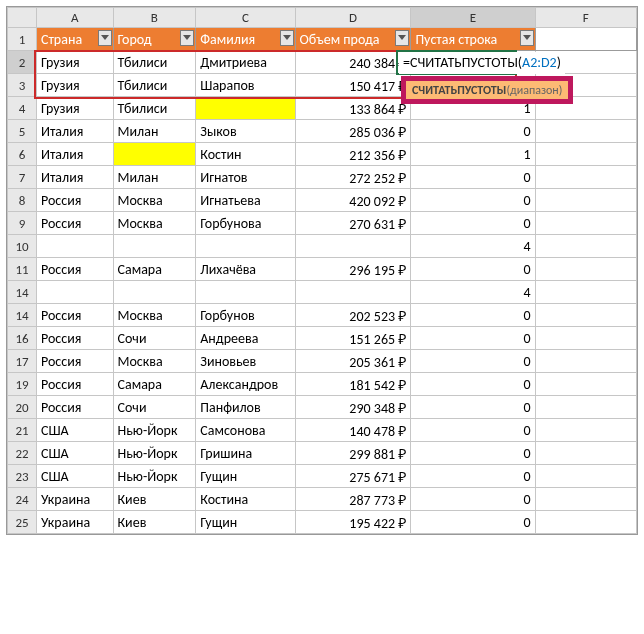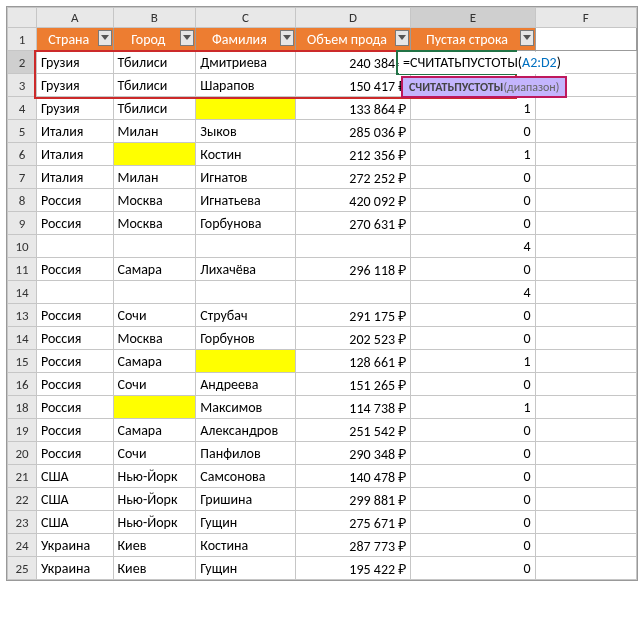--- a/index.html
+++ b/index.html
@@ -49,21 +49,20 @@
   }
   th.col-head.active { background: #cfcfcf; }
   th.row-head.active { background: #cfcfcf; }
   .hdr-row td {
     background: #ed7d31;
     color: #fff;
     border: 1px solid #9b9b9b;
     position: relative;
     padding-right: 16px;
     font-size: 14px;
-    text-align: center;
   }
   .filter-icon {
     position: absolute;
     right: 1px;
     top: 2px;
     width: 14px;
     height: 16px;
     border: 1px solid #7a7a7a;
     background: #e6e6e6;
     display: flex;
@@ -92,22 +91,22 @@
     padding: 2px 4px;
     font-size: 14px;
     line-height: 18px;
     z-index: 5;
     font-family: Calibri, Arial, sans-serif;
     white-space: nowrap;
   }
   .formula-display .ref { color: #0070c0; }
   .tooltip {
     position: absolute;
-    border: 2px solid #be185d;
-    background: #c4b5fd;
+    border: 5px solid #be185d;
+    background: #fdba74;
     color: #666;
     font-size: 12px;
     padding: 2px 6px;
     z-index: 6;
     white-space: nowrap;
   }
   .tooltip b { font-weight: bold; color:#444; }
   .corner {
     background: #e8e8e8;
   }
@@ -246,84 +245,66 @@
           <td></td>
           <td class="num"></td>
           <td class="center">4</td>
           <td></td>
         </tr>
         <tr>
           <th class="row-head">11</th>
           <td>Россия</td>
           <td>Самара</td>
           <td>Лихачёва</td>
-          <td class="num">296 118 ₽</td>
+          <td class="num">296 195 ₽</td>
           <td class="center">0</td>
           <td></td>
         </tr>
         <tr>
           <th class="row-head">14</th>
           <td></td>
           <td></td>
           <td></td>
           <td class="num"></td>
           <td class="center">4</td>
-          <td></td>
-        </tr>
-        <tr>
-          <th class="row-head">13</th>
-          <td>Россия</td>
-          <td>Сочи</td>
-          <td>Струбач</td>
-          <td class="num">291 175 ₽</td>
-          <td class="center">0</td>
           <td></td>
         </tr>
         <tr>
           <th class="row-head">14</th>
           <td>Россия</td>
           <td>Москва</td>
           <td>Горбунов</td>
           <td class="num">202 523 ₽</td>
           <td class="center">0</td>
           <td></td>
         </tr>
         <tr>
-          <th class="row-head">15</th>
-          <td>Россия</td>
-          <td>Самара</td>
-          <td class="yellow"></td>
-          <td class="num">128 661 ₽</td>
-          <td class="center">1</td>
-          <td></td>
-        </tr>
-        <tr>
           <th class="row-head">16</th>
           <td>Россия</td>
           <td>Сочи</td>
           <td>Андреева</td>
           <td class="num">151 265 ₽</td>
           <td class="center">0</td>
           <td></td>
         </tr>
         <tr>
-          <th class="row-head">18</th>
-          <td>Россия</td>
-          <td class="yellow"></td>
-          <td>Максимов</td>
-          <td class="num">114 738 ₽</td>
-          <td class="center">1</td>
+          <th class="row-head">17</th>
+          <td>Россия</td>
+          <td>Москва</td>
+          <td>Зиновьев</td>
+          <td class="num">205 361 ₽</td>
+          <td class="center">0</td>
           <td></td>
         </tr>
         <tr>
           <th class="row-head">19</th>
           <td>Россия</td>
           <td>Самара</td>
           <td>Александров</td>
-          <td class="num">251 542 ₽</td>
+          <td class="num">181 542 ₽</td>
           <td class="center">0</td>
           <td></td>
         </tr>
         <tr>
           <th class="row-head">20</th>
           <td>Россия</td>
           <td>Сочи</td>
           <td>Панфилов</td>
           <td class="num">290 348 ₽</td>
           <td class="center">0</td>

